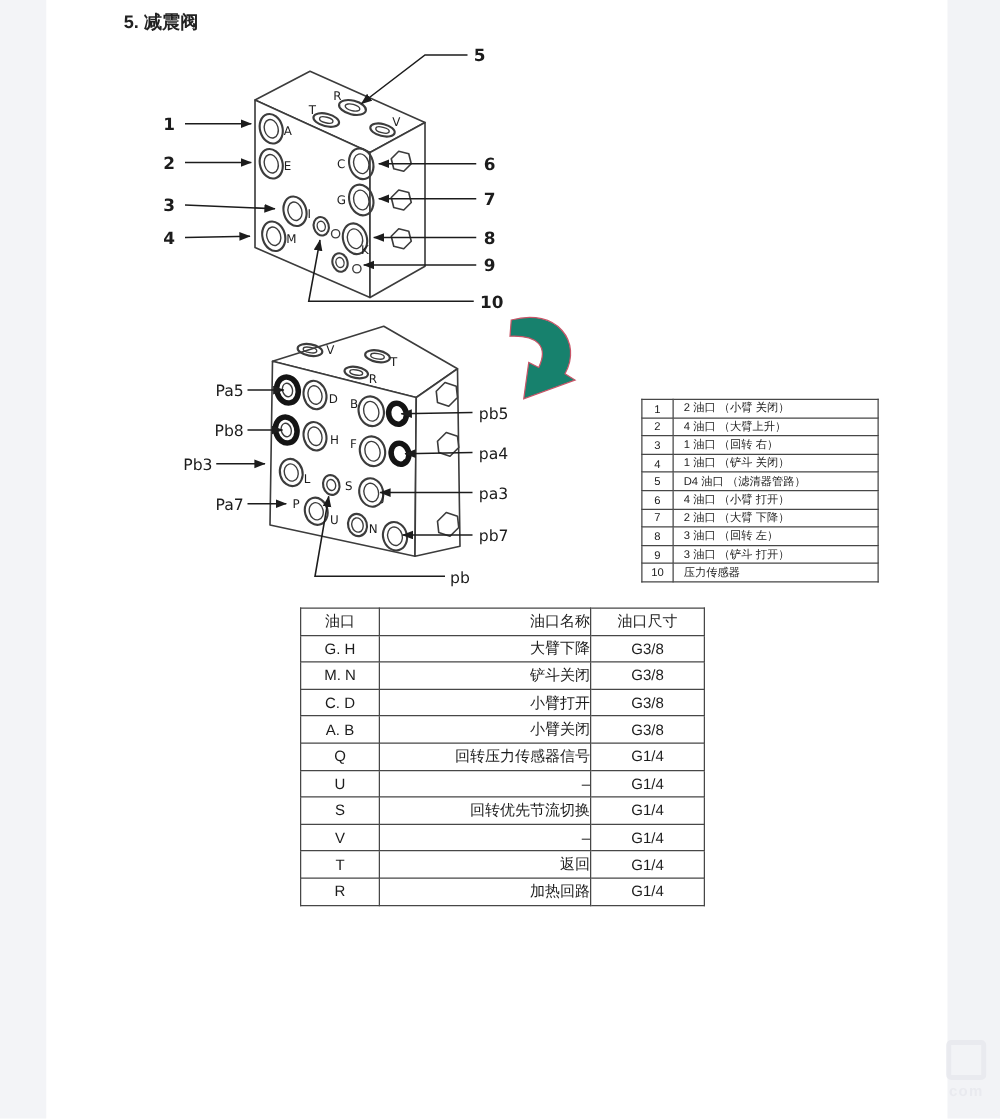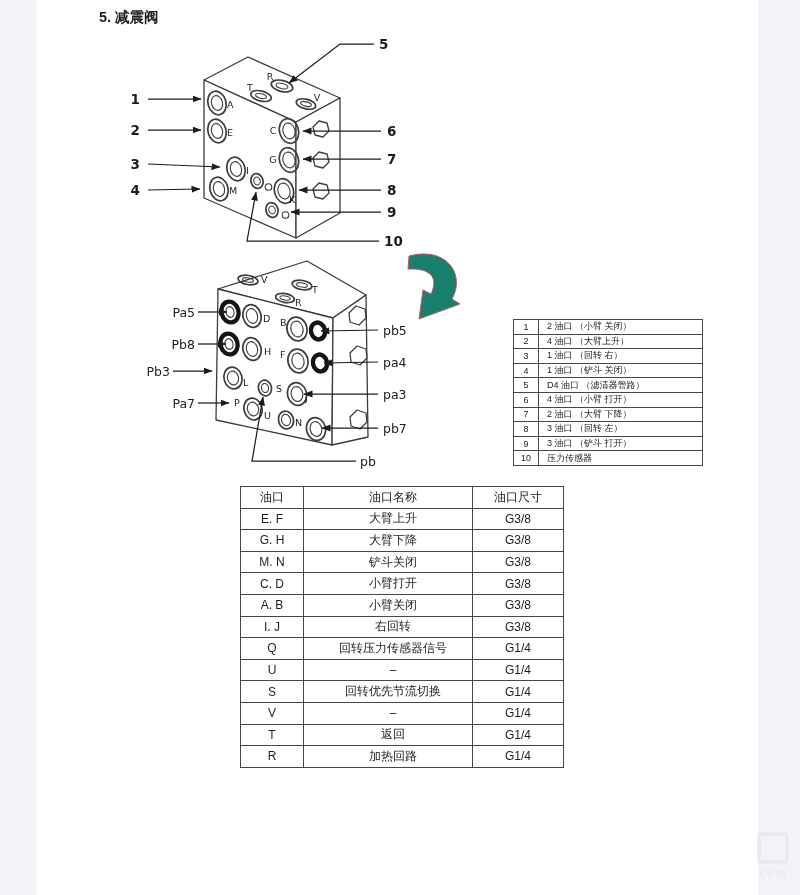--- a/index.html
+++ b/index.html
@@ -21,21 +21,21 @@
   svg .pl{font:9.5px "DejaVu Sans",sans-serif;fill:#1c1c1c;}
   table{border-collapse:collapse;position:absolute;background:#fff;}
   td,th{border:1px solid #474747;font-weight:normal;}
   .legend{left:513px;top:319px;width:190px;font-size:9px;}
   .legend td{height:13.6px;padding:0 2px;}
   .legend td.n{width:20px;text-align:center;}
   .legend td.d{padding-left:8px;}
   .ports{left:240px;top:486px;width:312px;font-size:12px;table-layout:fixed;}
   .ports td,.ports th{height:20.6px;padding:0;}
   .ports .c1{width:62px;text-align:center;}
-  .ports .c2{width:158px;text-align:center;padding-left:10px;}
+  .ports .c2{width:158px;text-align:right;padding-left:10px;}
   .ports .c3{width:90px;text-align:center;}
   .ports th{text-align:center;padding-left:0;}
   .watermark{position:absolute;left:750px;top:832px;width:46px;opacity:.85;
              display:flex;flex-direction:column;align-items:center;gap:2px;}
   .wm-box{width:24px;height:24px;border:4px solid #e8e9ee;border-radius:4px;}
   .wm-text{color:#e8e9ee;font-size:12px;font-weight:700;letter-spacing:1px;}
 </style>
 </head>
 <body>
 
@@ -271,47 +271,37 @@
 </table>
 
 <table class="ports">
   <tbody>
     <tr>
       <th class="c1">油口</th>
       <th class="c2">油口名称</th>
       <th class="c3">油口尺寸</th>
     </tr>
     <tr>
-        <td class="c1">E. F</td>
-        <td class="c2">大臂上升</td>
-        <td class="c3">G3/8</td>
-      </tr>
-    <tr>
         <td class="c1">G. H</td>
         <td class="c2">大臂下降</td>
         <td class="c3">G3/8</td>
       </tr>
     <tr>
         <td class="c1">M. N</td>
         <td class="c2">铲斗关闭</td>
         <td class="c3">G3/8</td>
       </tr>
     <tr>
         <td class="c1">C. D</td>
         <td class="c2">小臂打开</td>
         <td class="c3">G3/8</td>
       </tr>
     <tr>
         <td class="c1">A. B</td>
         <td class="c2">小臂关闭</td>
-        <td class="c3">G3/8</td>
-      </tr>
-    <tr>
-        <td class="c1">I. J</td>
-        <td class="c2">右回转</td>
         <td class="c3">G3/8</td>
       </tr>
     <tr>
         <td class="c1">Q</td>
         <td class="c2">回转压力传感器信号</td>
         <td class="c3">G1/4</td>
       </tr>
     <tr>
         <td class="c1">U</td>
         <td class="c2">–</td>

